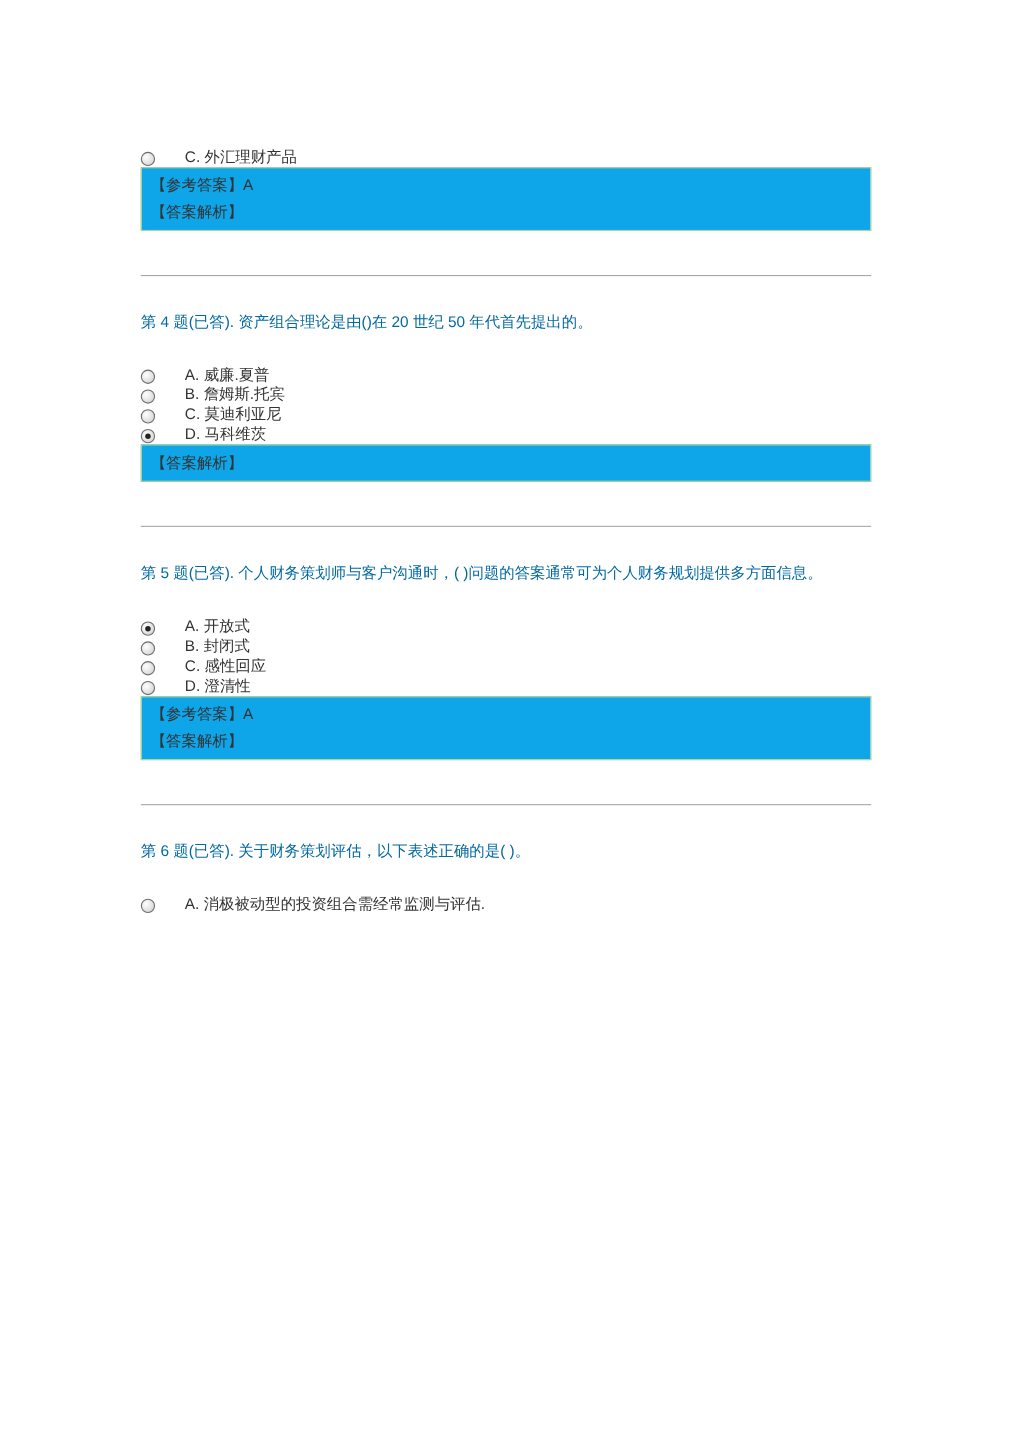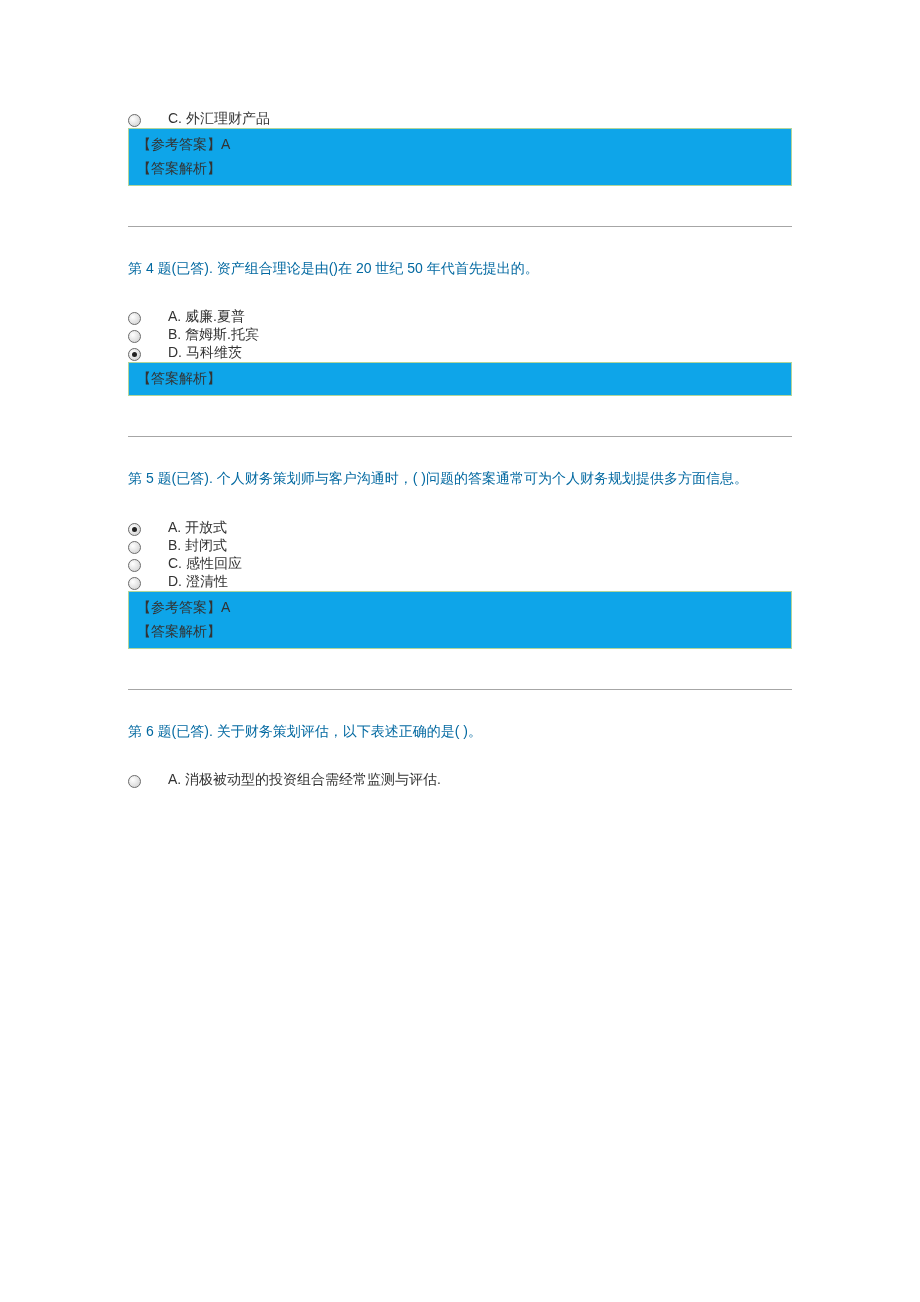--- a/index.html
+++ b/index.html
@@ -5,21 +5,21 @@
   * { box-sizing: border-box; }
   body {
     font-family: Arial, "Microsoft YaHei", sans-serif;
     font-size: 14px;
     color: #333;
     margin: 0;
     padding: 110px 128px 40px 128px;
     background: #fff;
     width: 920px;
   }
-  .question-block { margin-bottom: 40px; }
+  .question-block { margin-bottom: 40px; margin-top: 24px; }
   .question-title {
     color: #0369a1;
     margin-bottom: 28px;
     line-height: 1.7;
   }
   .options-table {
     width: 100%;
     border-collapse: collapse;
   }
   .options-table td {
@@ -98,20 +98,24 @@
     <tbody>
         <tr>
       <td class="radio-cell"><span class="radio-wrap"></span></td>
       <td class="option-text-cell">A. 威廉.夏普</td>
     </tr>
     <tr>
       <td class="radio-cell"><span class="radio-wrap"></span></td>
       <td class="option-text-cell">B. 詹姆斯.托宾</td>
     </tr>
     <tr>
+      <td class="radio-cell"><span class="radio-wrap"></span></td>
+      <td class="option-text-cell">C. 莫迪利亚尼</td>
+    </tr>
+    <tr>
       <td class="radio-cell"><span class="radio-wrap checked"></span></td>
       <td class="option-text-cell">D. 马科维茨</td>
     </tr>
   </tbody>
     </table>
   <div class="answer-box">
     <div class="answer-line">【答案解析】</div>
   </div>
 </div>
 

